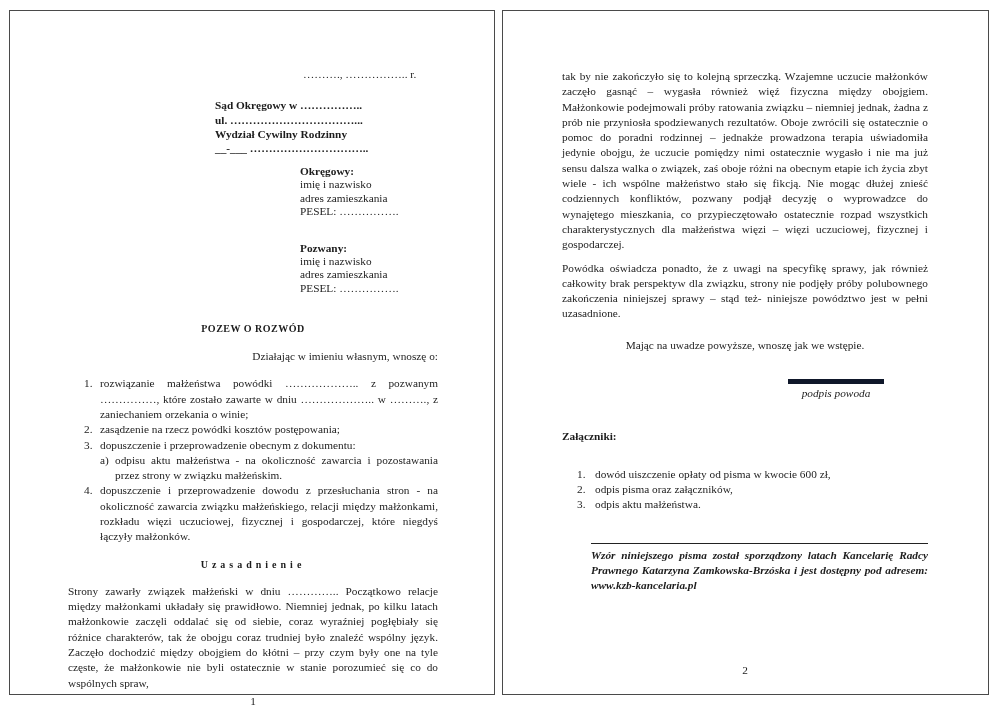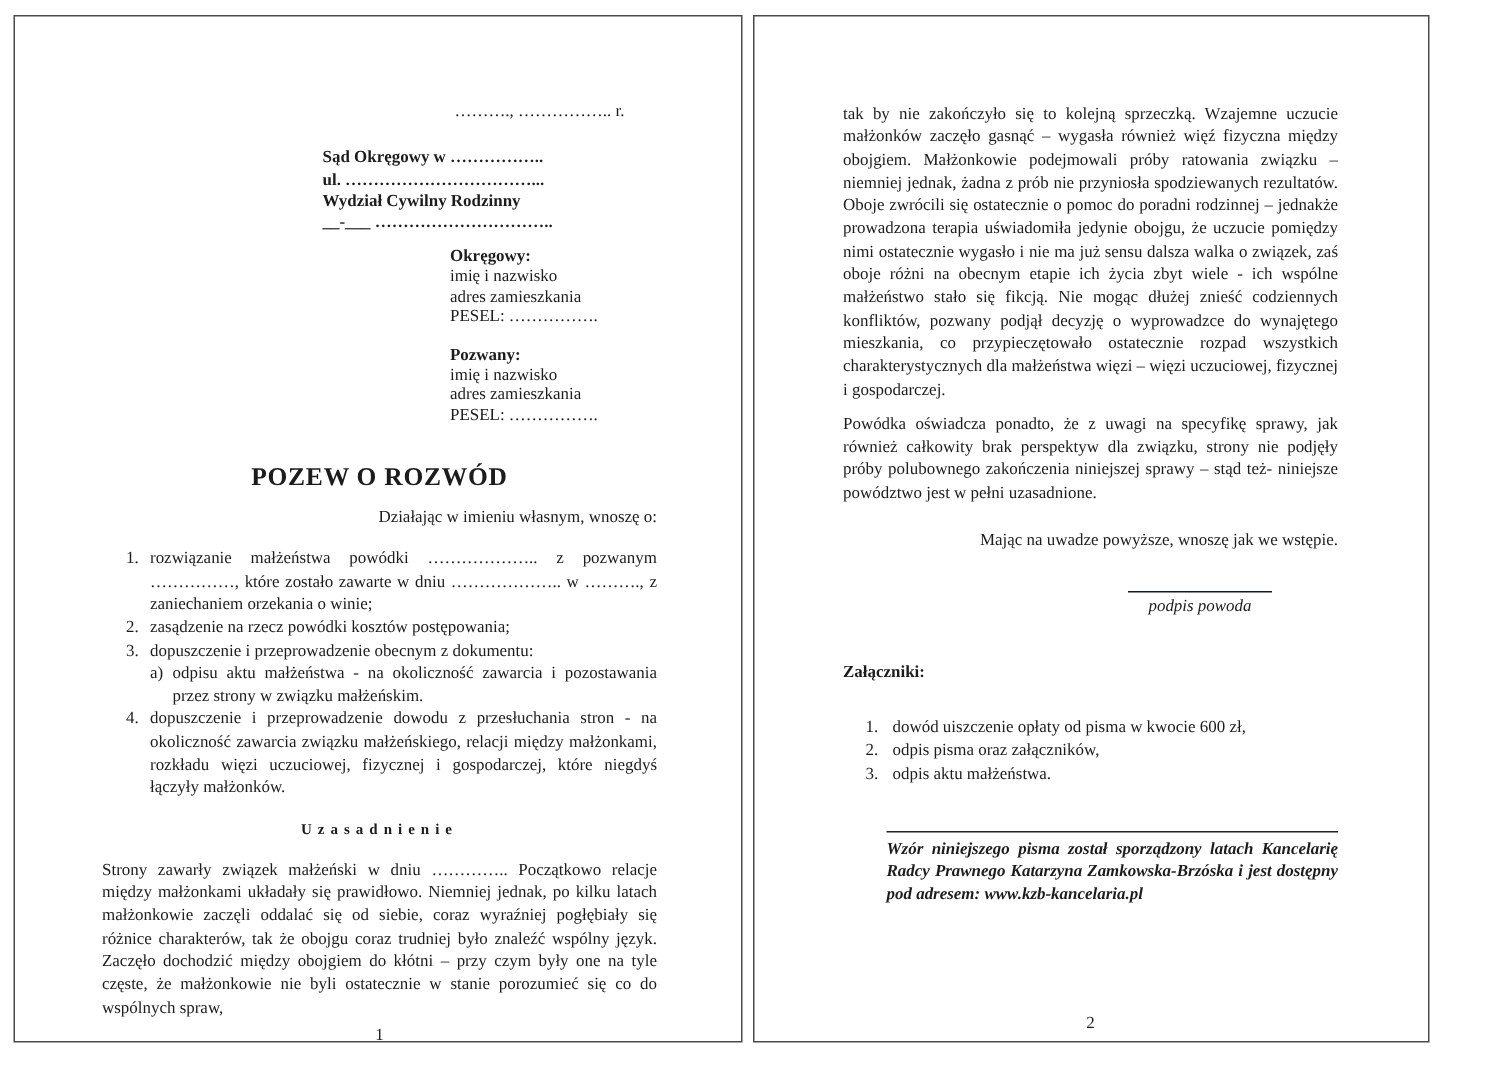--- a/index.html
+++ b/index.html
@@ -23,21 +23,21 @@
     position: absolute;
     top: 10px;
     height: 685px;
     background: #ffffff;
     border: 1px solid #4a4a4a;
     box-sizing: border-box;
     font-size: 11.3px;
     line-height: 15.3px;
   }
   .page-1 { left: 9px;  width: 486px; }
-  .page-2 { left: 502px; width: 451px; }
+  .page-2 { left: 502px; width: 487px; }
 
   .content-1 { padding: 0 56px 0 58px; }
   .content-2 { padding: 0 60px 0 59px; }
 
   
   .date-line {
     margin-top: 56px;
     margin-left: 235px;
     white-space: nowrap;
   }
@@ -45,28 +45,28 @@
     margin-top: 16px;
     margin-left: 147px;
     font-weight: bold;
     line-height: 14.2px;
   }
   .party-block {
     margin-left: 232px;
     line-height: 13.2px;
   }
   .party-plaintiff { margin-top: 10px; }
-  .party-defendant { margin-top: 13px; }
+  .party-defendant { margin-top: 24px; }
   .party-label { font-weight: bold; }
 
   .doc-title {
     margin-top: 26px;
     text-align: center;
     font-weight: bold;
-    font-size: 17px;
+    font-size: 10px;
     letter-spacing: 0.5px;
   }
   .intro-line { margin-top: 13px; text-align: right; }
 
   
   .petitions { margin-top: 12px; }
   .pl-row { display: flex; }
   .pl-num {
     flex: 0 0 16px;
     margin-left: 16px;
@@ -91,28 +91,28 @@
     text-align: justify;
   }
   .page-num {
     text-align: center;
     margin-top: 3px;
   }
 
   
   .p2-first { margin-top: 58px; }
   .p2-par2  { margin-top: 8px; }
-  .p2-par3  { margin-top: 16px; text-align: right; }
+  .p2-par3  { margin-top: 16px; text-align: center; }
 
   .signature-block {
     margin-top: 26px;
     margin-right: 44px;
     margin-left: auto;
     width: 96px;
-    border-top: 1px solid #0f172a;
+    border-top: 5px solid #0f172a;
     text-align: center;
     font-style: italic;
     padding-top: 2px;
   }
   .attachments-heading {
     margin-top: 28px;
     font-weight: bold;
   }
   .attachments { margin-top: 22px; }
   .at-row { display: flex; }

